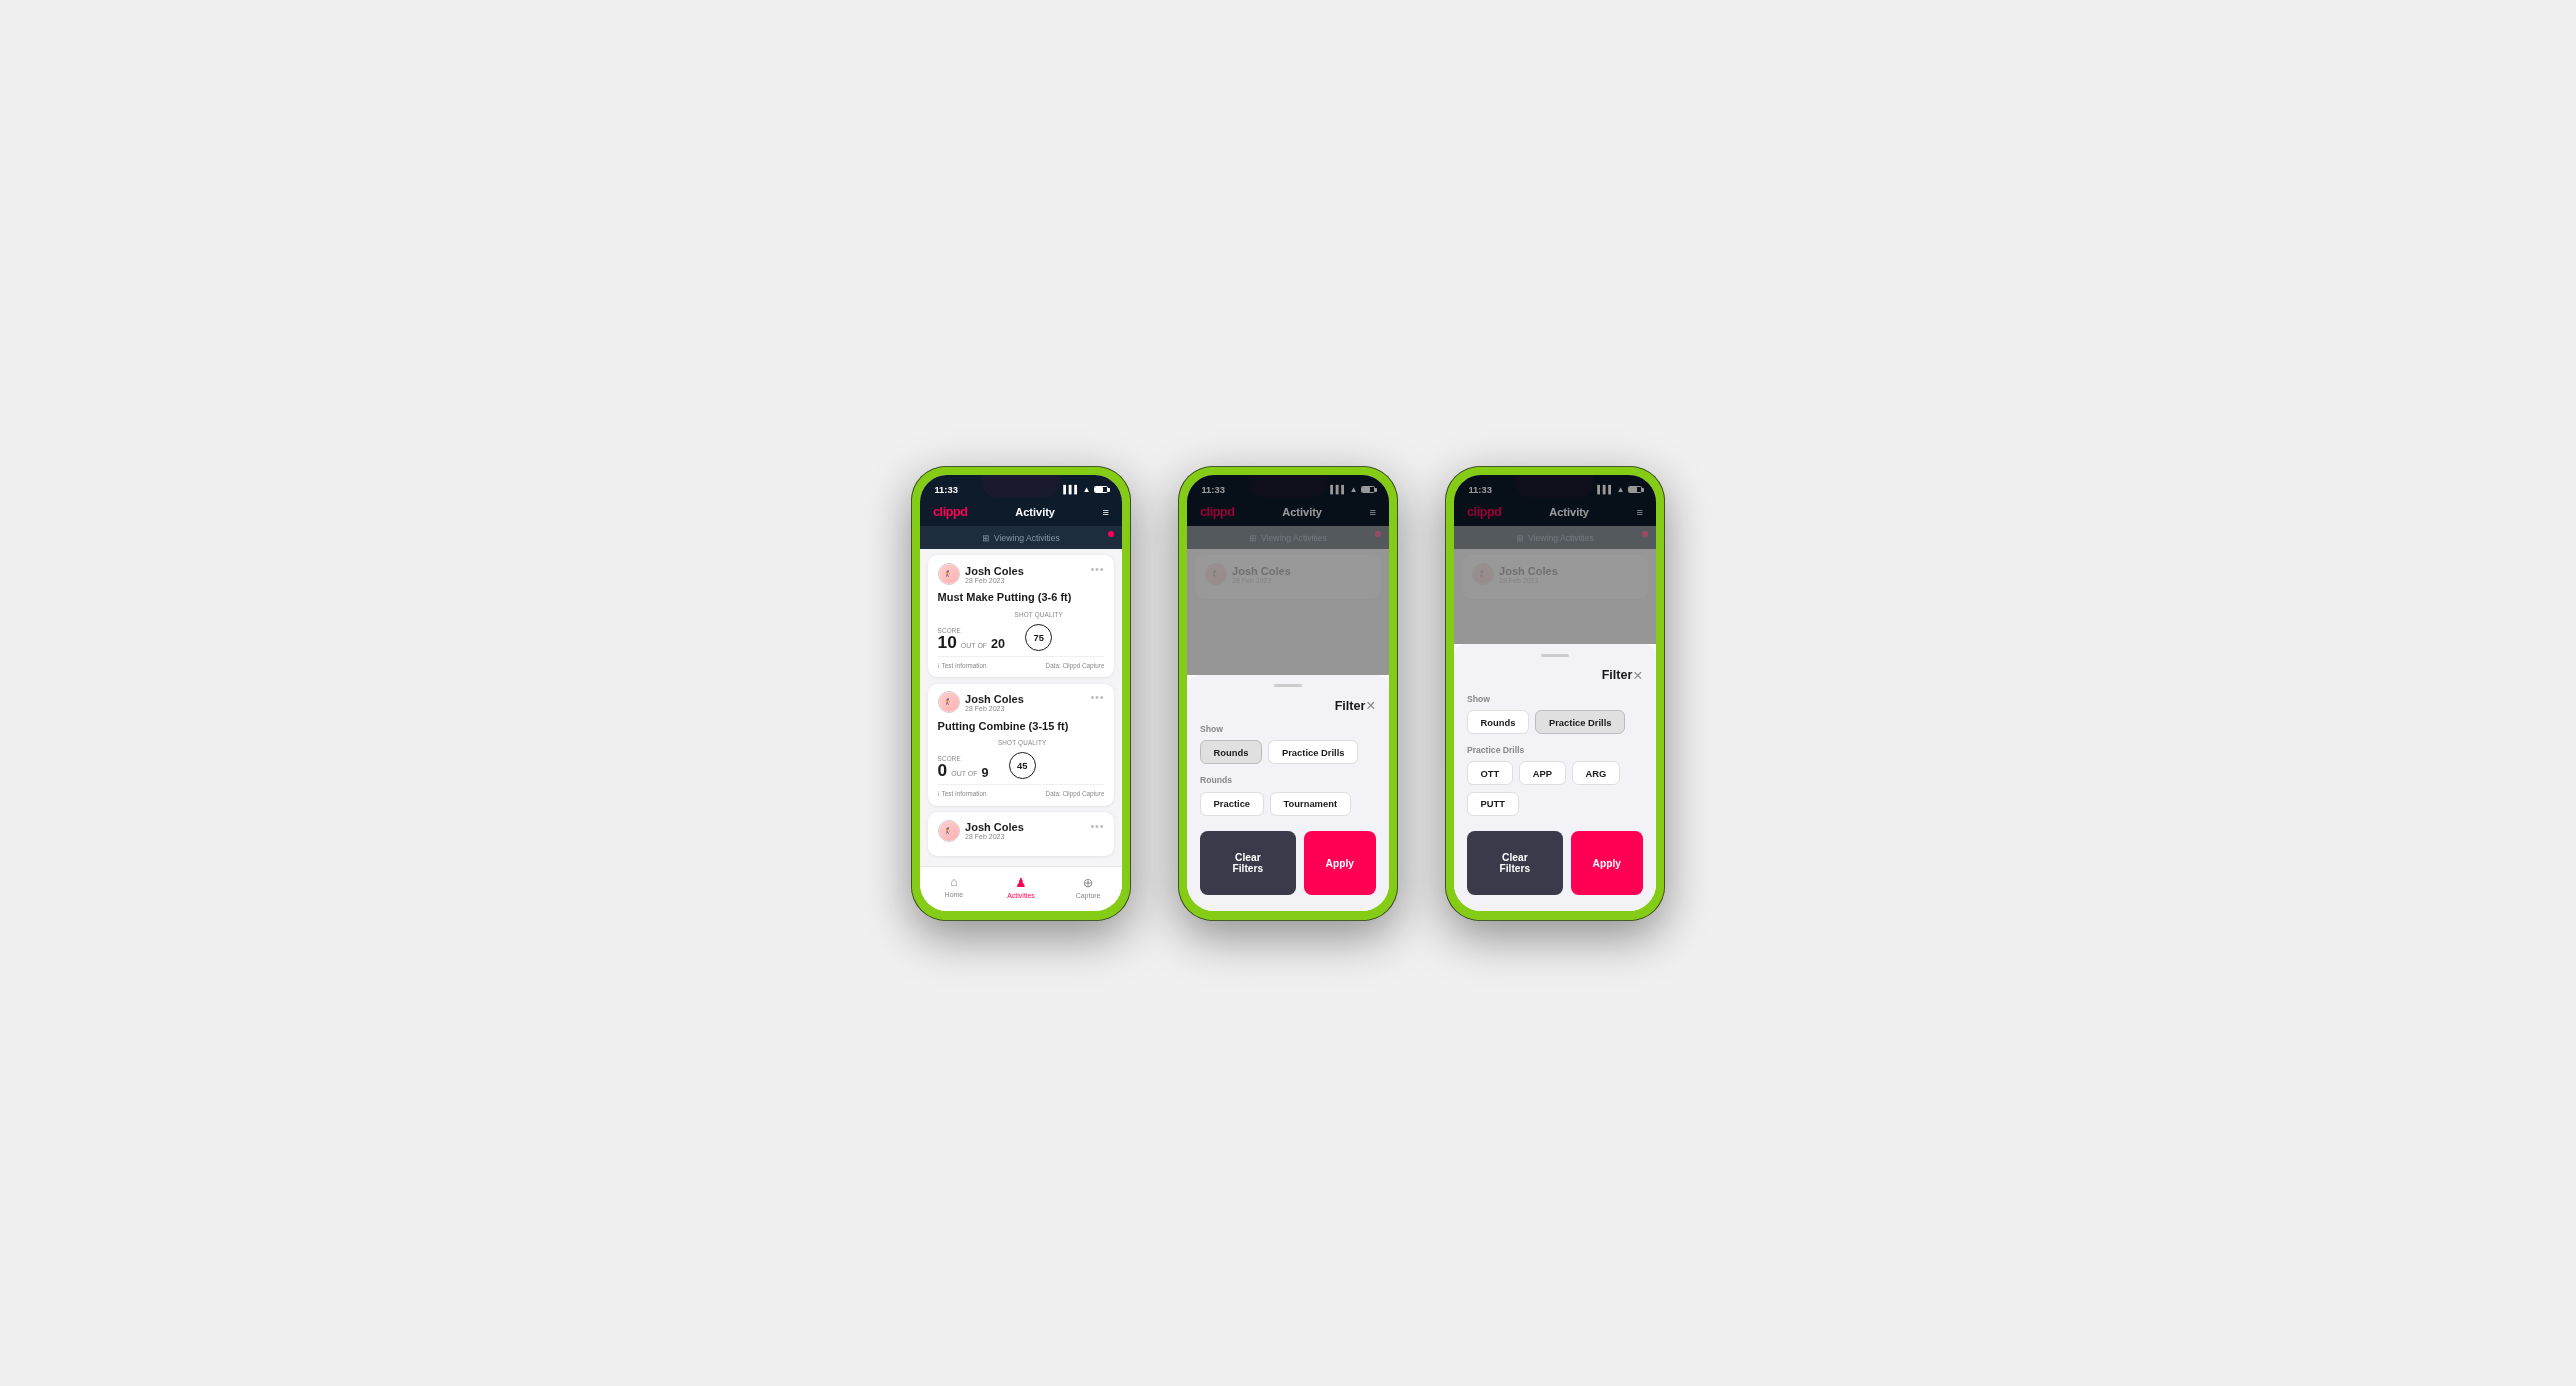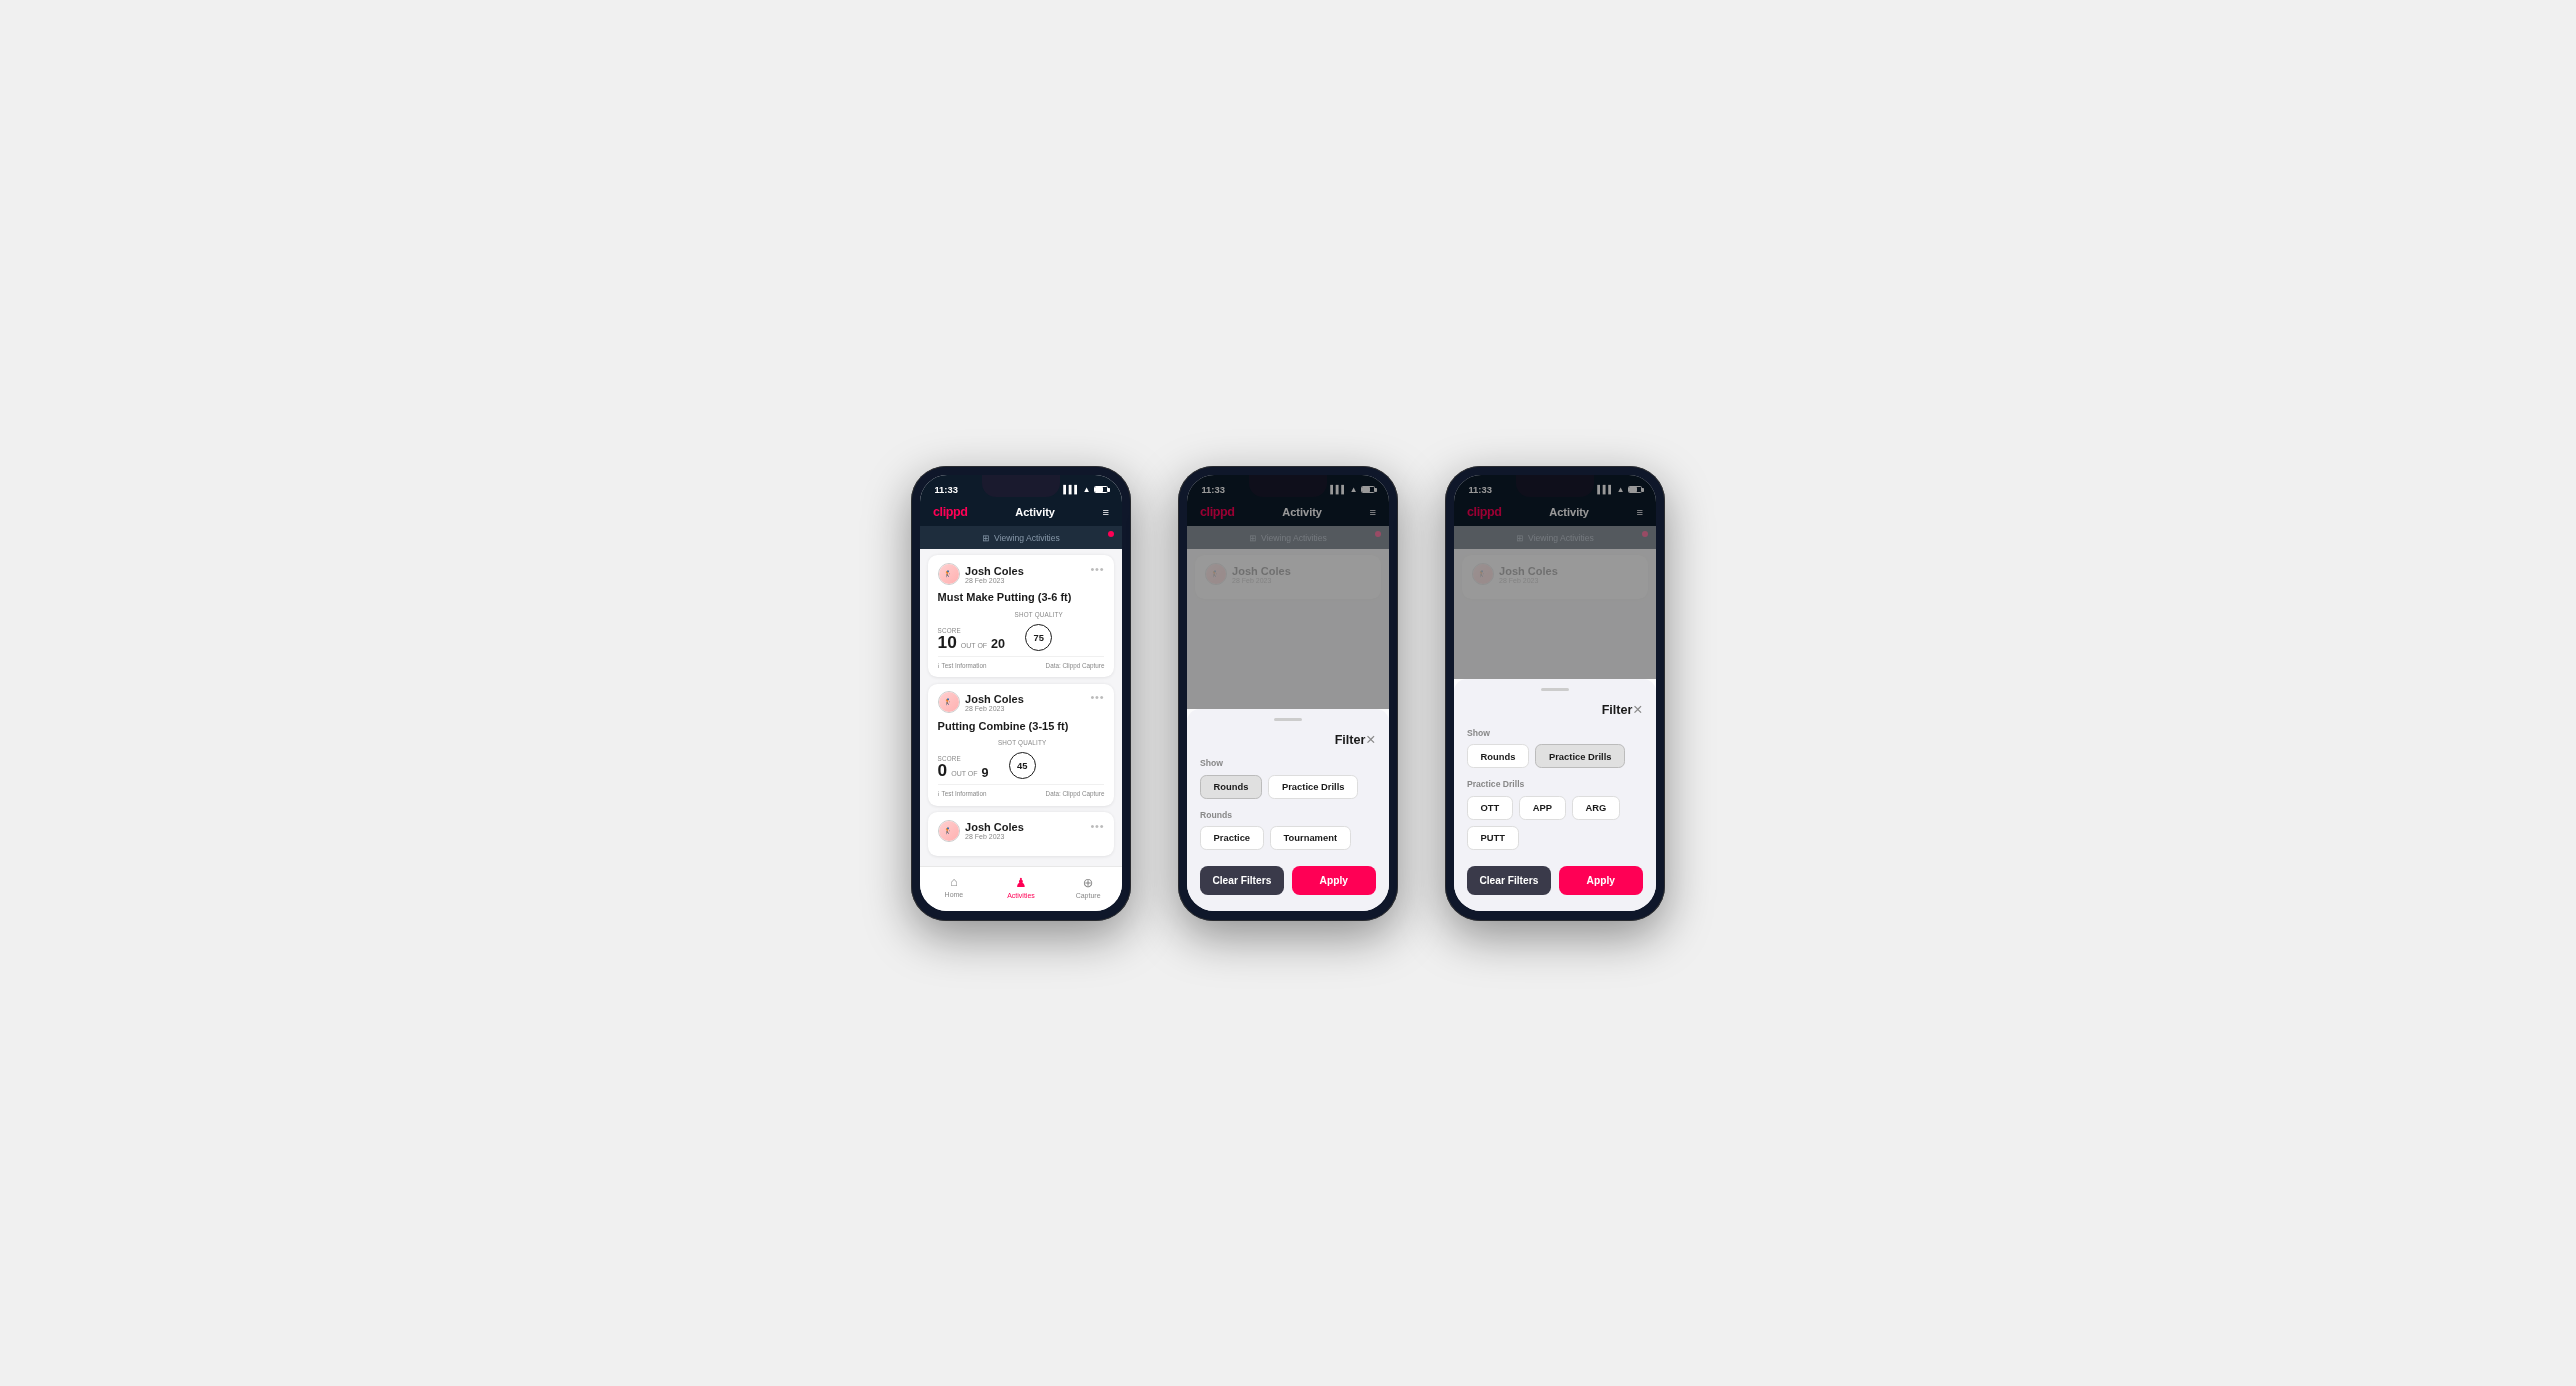--- a/index.html
+++ b/index.html
@@ -15,21 +15,21 @@
     .screens-container {
       display: flex;
       gap: 47px;
       align-items: center;
     }
 
     
     .phone {
       width: 220px;
       height: 455px;
-      background: #0f172a;
+      background: #84cc16;
       border-radius: 35px;
       padding: 9.4px;
       box-shadow: 0 15.7px 47px rgba(0,0,0,0.4), inset 0 0 0 0.8px #333;
       position: relative;
       flex-shrink: 0;
     }
     .phone-inner {
       width: 100%;
       height: 100%;
       background: #fff;
@@ -291,21 +291,21 @@
       border-color: #bbb;
     }
 
     .sheet-actions {
       display: flex;
       gap: 7.8px;
       margin-top: 15.7px;
     }
     .btn-clear {
       flex: 1;
-      padding: 9px;
+      padding: 21px;
       background: #3a3a4a;
       color: #fff;
       border: none;
       border-radius: 7.8px;
       font-size: 10.2px;
       font-weight: 600;
       cursor: pointer;
     }
     .btn-apply {
       flex: 1;

